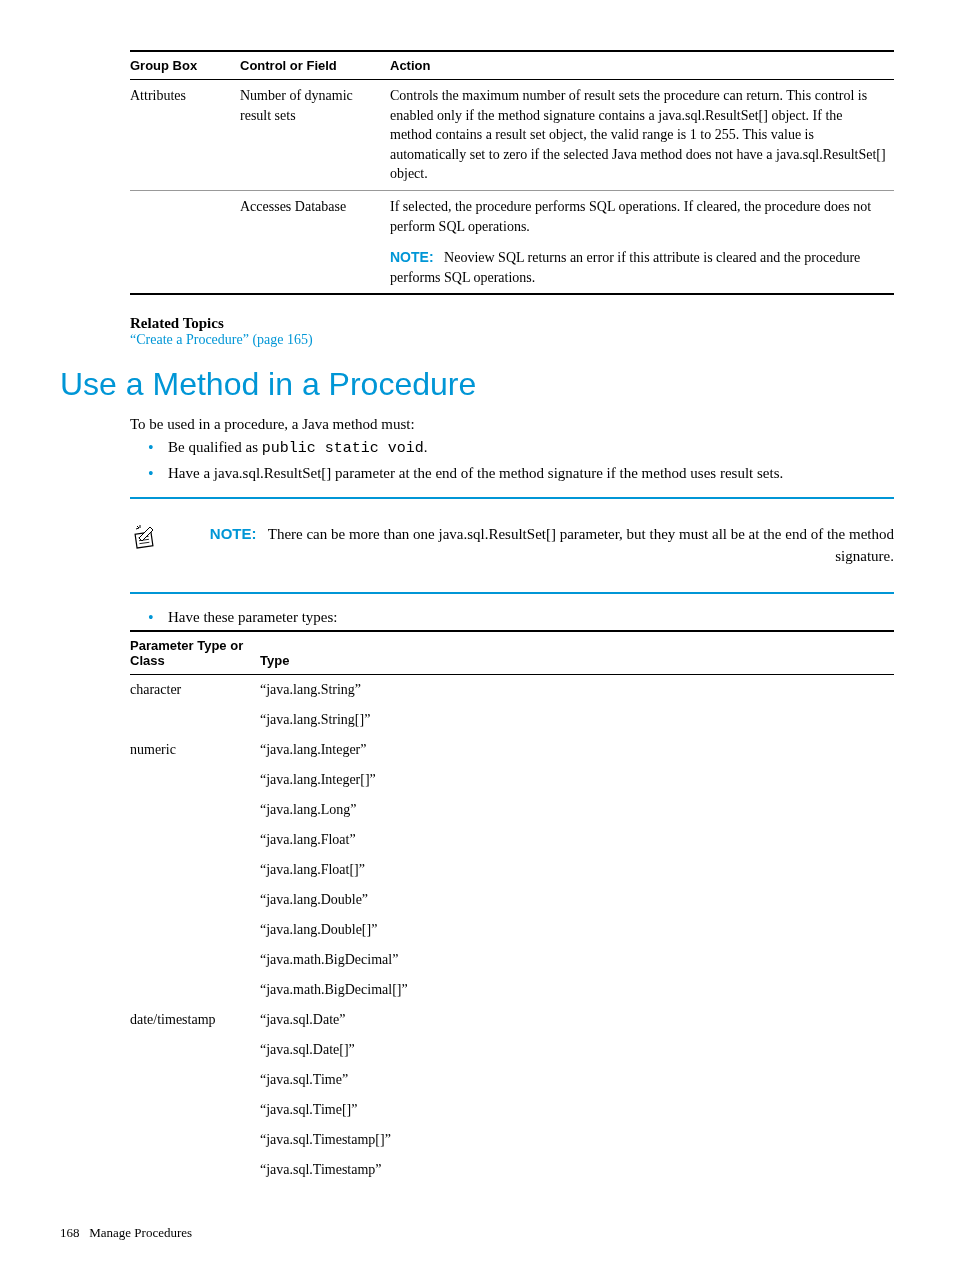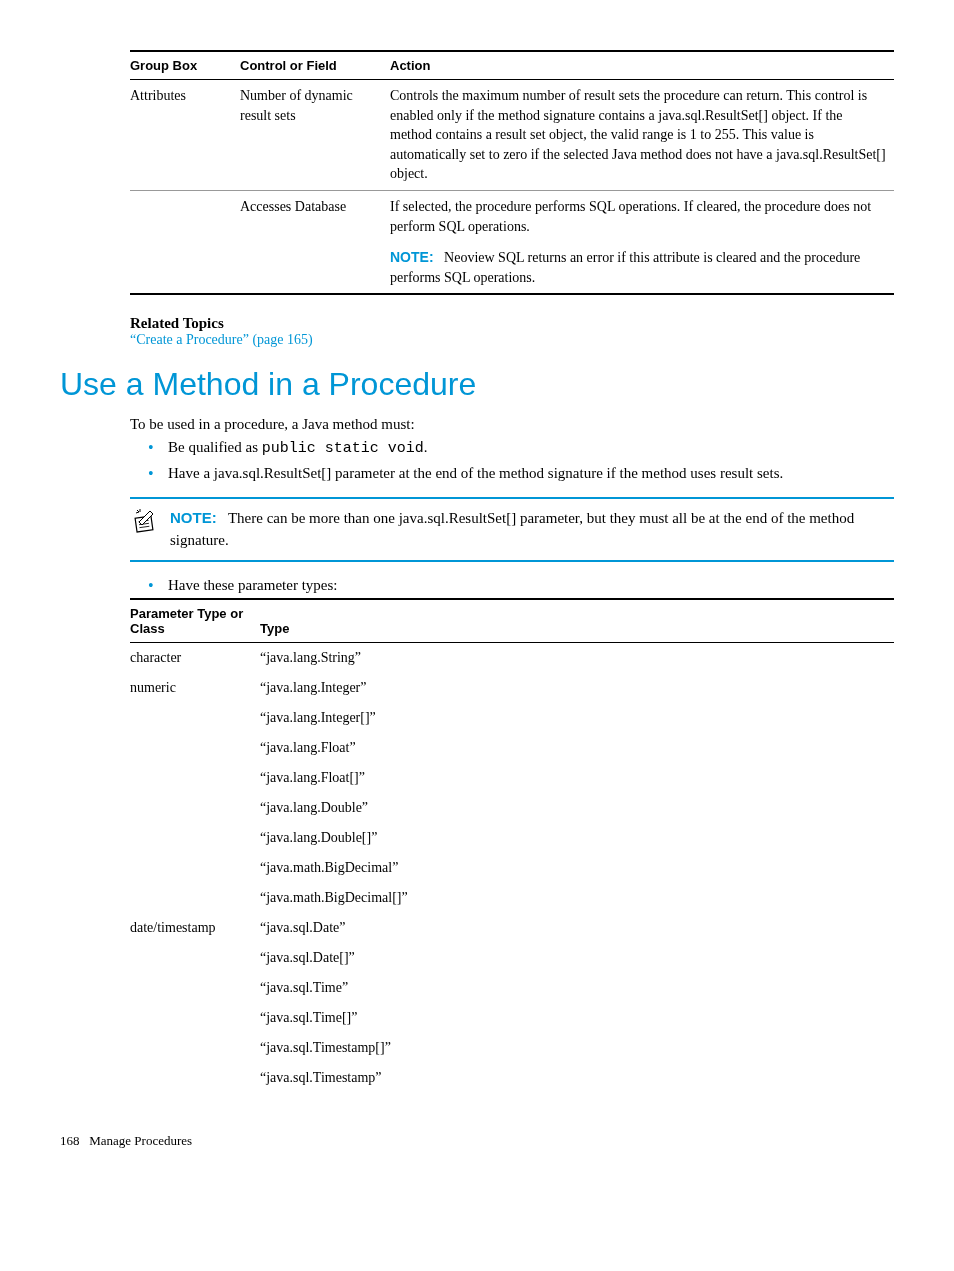--- a/index.html
+++ b/index.html
@@ -98,23 +98,24 @@
     }
     .mono {
       font-family: 'Courier New', monospace;
     }
     .note-box {
       margin-left: 70px;
       margin-top: 12px;
       margin-bottom: 12px;
       border-top: 2px solid #0096D6;
       border-bottom: 2px solid #0096D6;
-      padding: 8px 0;
+      padding: 24px 0;
       display: flex;
       gap: 12px;
+      text-align: right;
     }
     .note-icon {
       flex-shrink: 0;
       width: 28px;
       height: 28px;
     }
     .note-text {
       font-size: 15px;
       line-height: 1.5;
     }
@@ -220,26 +221,34 @@
       <th class="col-param">Parameter Type or Class</th>
       <th>Type</th>
     </tr>
   </thead>
   <tbody>
     <tr>
         <td>character</td>
         <td>“java.lang.String”</td>
       </tr>
     <tr>
+        <td></td>
+        <td>“java.lang.String[]”</td>
+      </tr>
+    <tr>
         <td>numeric</td>
         <td>“java.lang.Integer”</td>
       </tr>
     <tr>
         <td></td>
         <td>“java.lang.Integer[]”</td>
+      </tr>
+    <tr>
+        <td></td>
+        <td>“java.lang.Long”</td>
       </tr>
     <tr>
         <td></td>
         <td>“java.lang.Float”</td>
       </tr>
     <tr>
         <td></td>
         <td>“java.lang.Float[]”</td>
       </tr>
     <tr>

